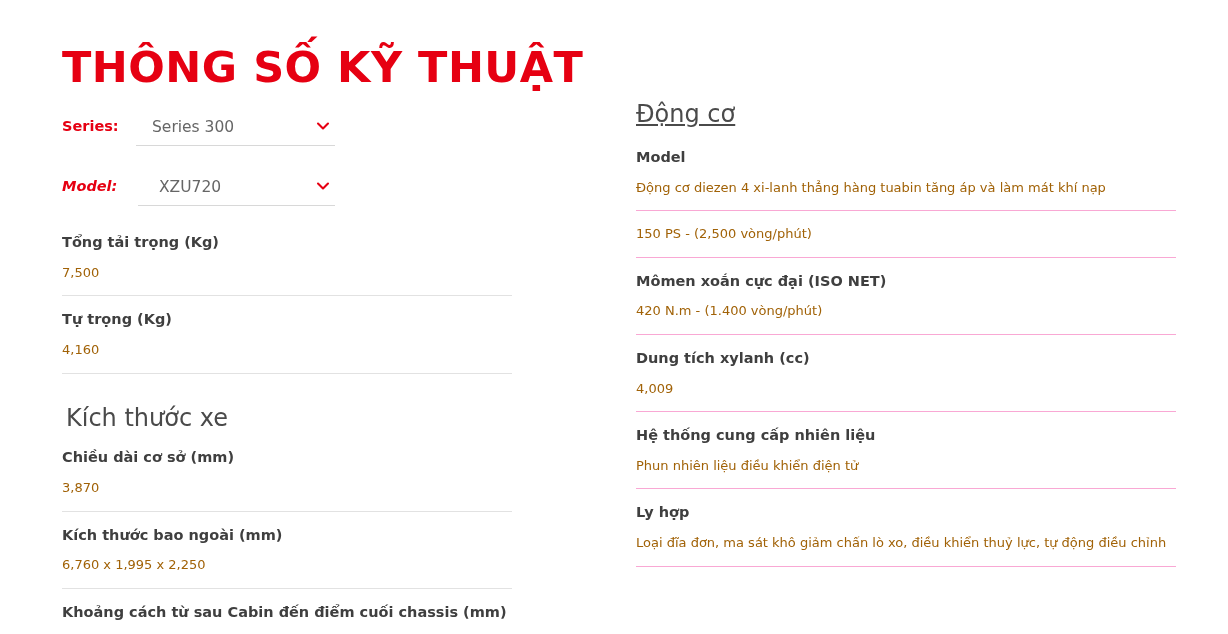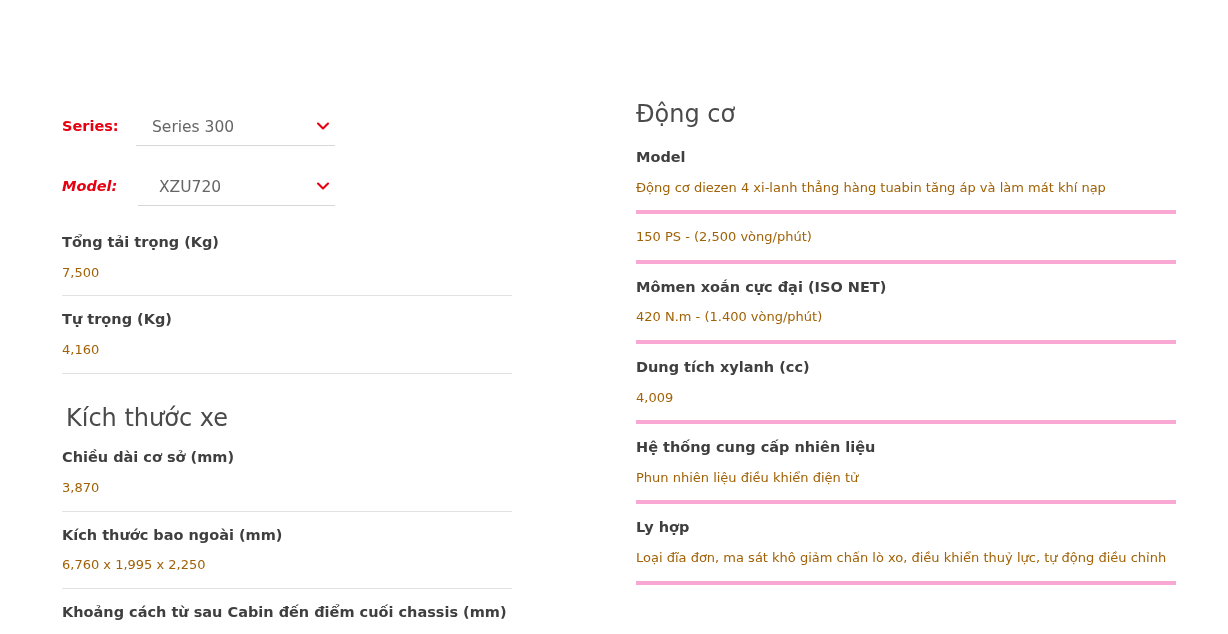--- a/index.html
+++ b/index.html
@@ -125,30 +125,32 @@
 
   
   .col-right {
     position: absolute;
     left: 636px;
     top: 100px;
     width: 540px;
   }
   .col-right .section-heading {
     margin: 0 0 18px 0;
-  }
-  .col-right .spec-item { border-bottom: 4px solid #f9a8d4; }
+    text-decoration: underline;
+  }
+  .col-right .spec-item { border-bottom: 1px solid #f9a8d4; }
 
   .sub-first { margin-top: 0 !important; }
 </style>
 </head>
 <body>
 
 <div class="page">
 
+  <h1 class="page-title">THÔNG SỐ KỸ THUẬT</h1>
 
   <div class="col-left">
 
     <div class="selector-row">
       <div class="selector-label">Series:</div>
       <div class="select-wrap">
         <div class="select-value">Series 300</div>
         <span class="chev">
           <svg viewBox="0 0 16 16" width="16" height="16" aria-hidden="true">
             <path d="M3 5.5 L8 10.5 L13 5.5" fill="none" stroke="#e60012" stroke-width="2.1" stroke-linecap="round" stroke-linejoin="round"></path>

